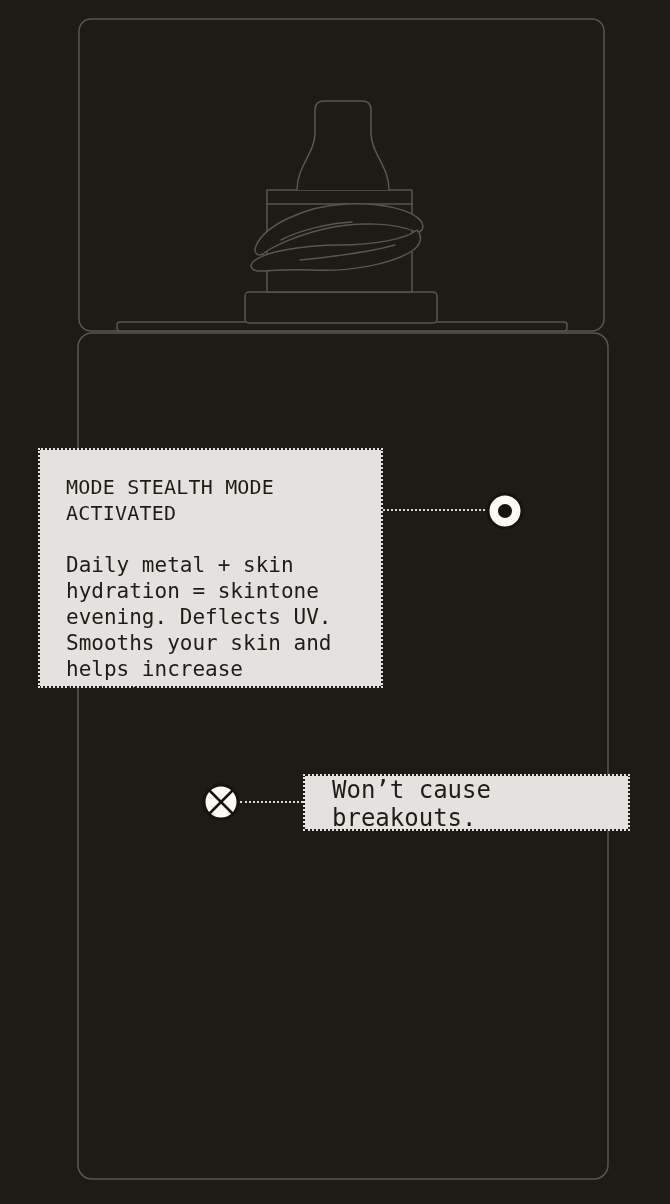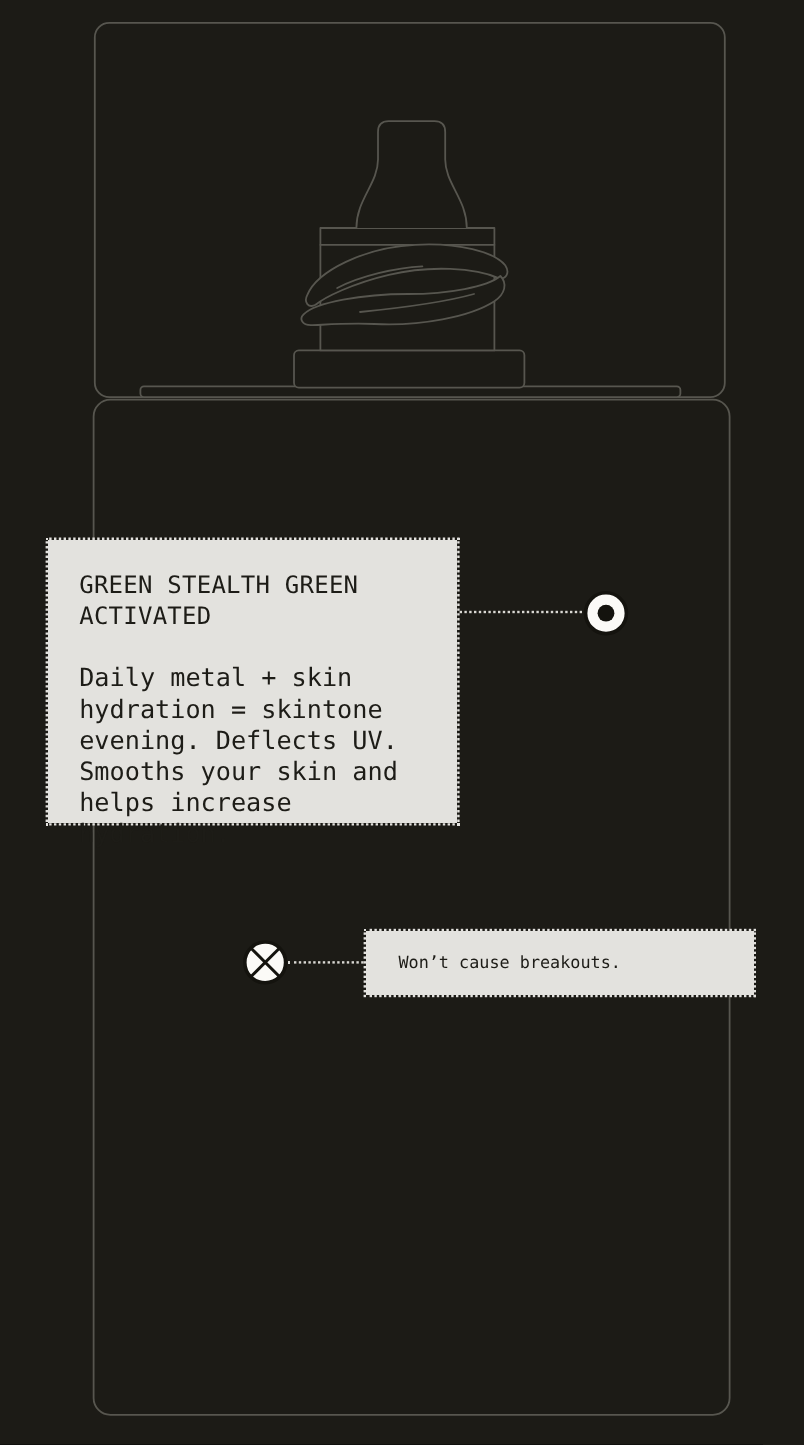--- a/index.html
+++ b/index.html
@@ -48,23 +48,23 @@
   }
   .callout-body{
     margin-top:26px;
     font-size:21px;
     line-height:26px;
   }
   .callout-2{
     left:303px;top:774px;
     width:327px;height:57px;
     display:flex;
-    align-items:center;
+    align-items:flex-start;
     padding-left:27px;
-    font-size:14px;
+    font-size:24px;
   }
   .connector{
     position:absolute;
     height:0;
     border-top:2px dotted var(--connector-color);
   }
   .connector-1{left:383px;top:509px;width:102px;}
   .connector-2{left:240px;top:801px;width:63px;}
   .marker{
     position:absolute;
@@ -97,21 +97,21 @@
       <path fill="#1c1b16" d="M256,246 C264,226 304,206 346,204 C382,202 412,210 421,221 C425,227 422,233 416,232 C396,223 358,221 324,229 C294,236 270,248 263,254 C257,257 253,252 256,246 Z"></path>
       <path fill="#1c1b16" d="M253,262 C263,252 302,245 340,245 C374,245 406,239 417,230 C423,236 421,245 412,251 C392,264 350,272 312,270 C287,269 266,271 259,271 C252,271 249,266 253,262 Z"></path>
       <path d="M281,240 C300,230 330,223 352,222"></path>
       <path d="M300,260 C330,257 370,252 395,245"></path>
 
       <path fill="#1c1b16" d="M297,190 C297,166 315,153 315,133 L315,110 Q315,101 324,101 L362,101 Q371,101 371,110 L371,133 C371,153 389,166 389,190"></path>
     </g>
   </svg>
 
   <div class="callout callout-1">
-    <div class="callout-title">GREEN STEALTH GREEN ACTIVATED</div>
+    <div class="callout-title">MODE STEALTH MODE ACTIVATED</div>
     <div class="callout-body">Daily metal + skin hydration = skintone evening. Deflects UV. Smooths your skin and helps increase hydration.</div>
   </div>
 
   <div class="connector connector-1"></div>
 
   <svg class="marker marker-bullseye" viewBox="0 0 40 40" xmlns="http://www.w3.org/2000/svg">
     <circle cx="20" cy="20" r="17" fill="#fbfaf7" stroke="#14130e" stroke-width="3"></circle>
     <circle cx="20" cy="20" r="7" fill="#14130e"></circle>
   </svg>
 

